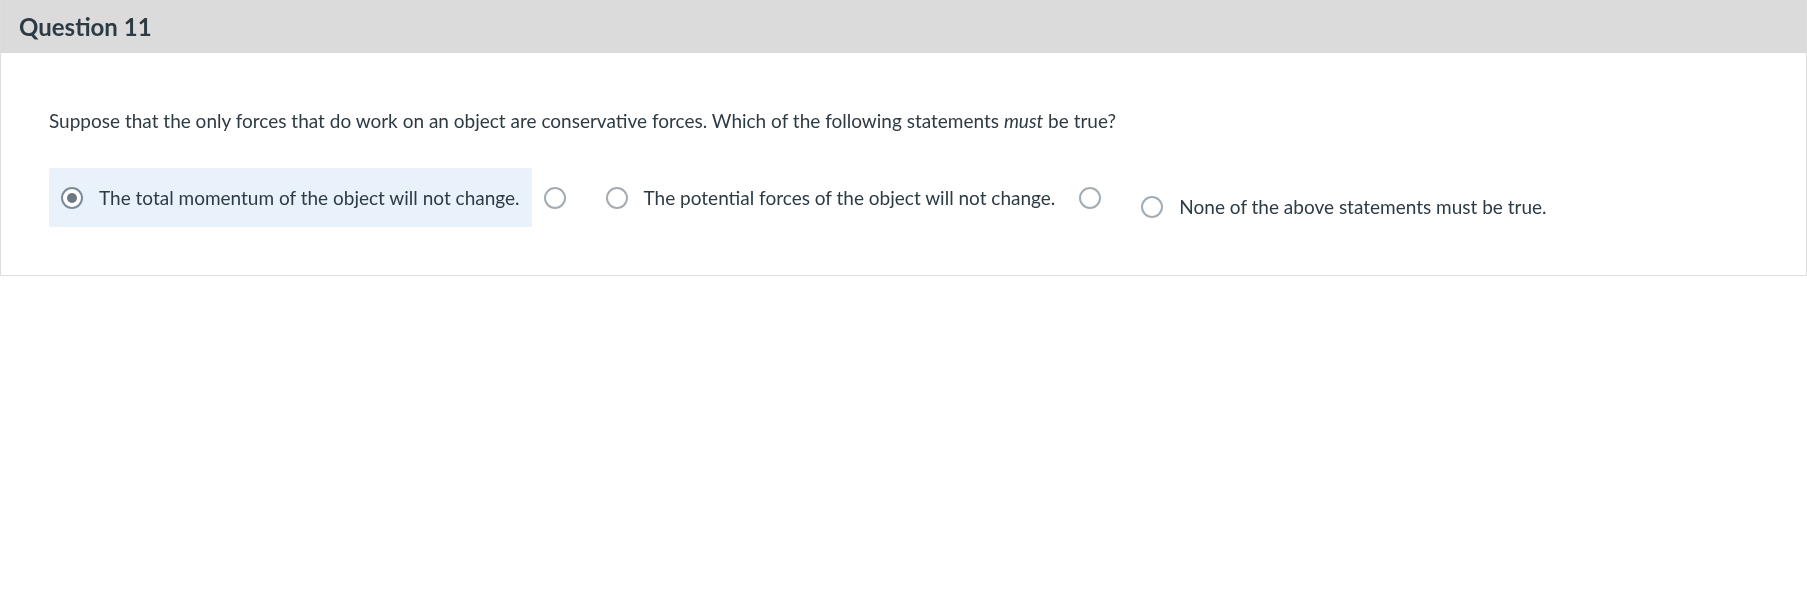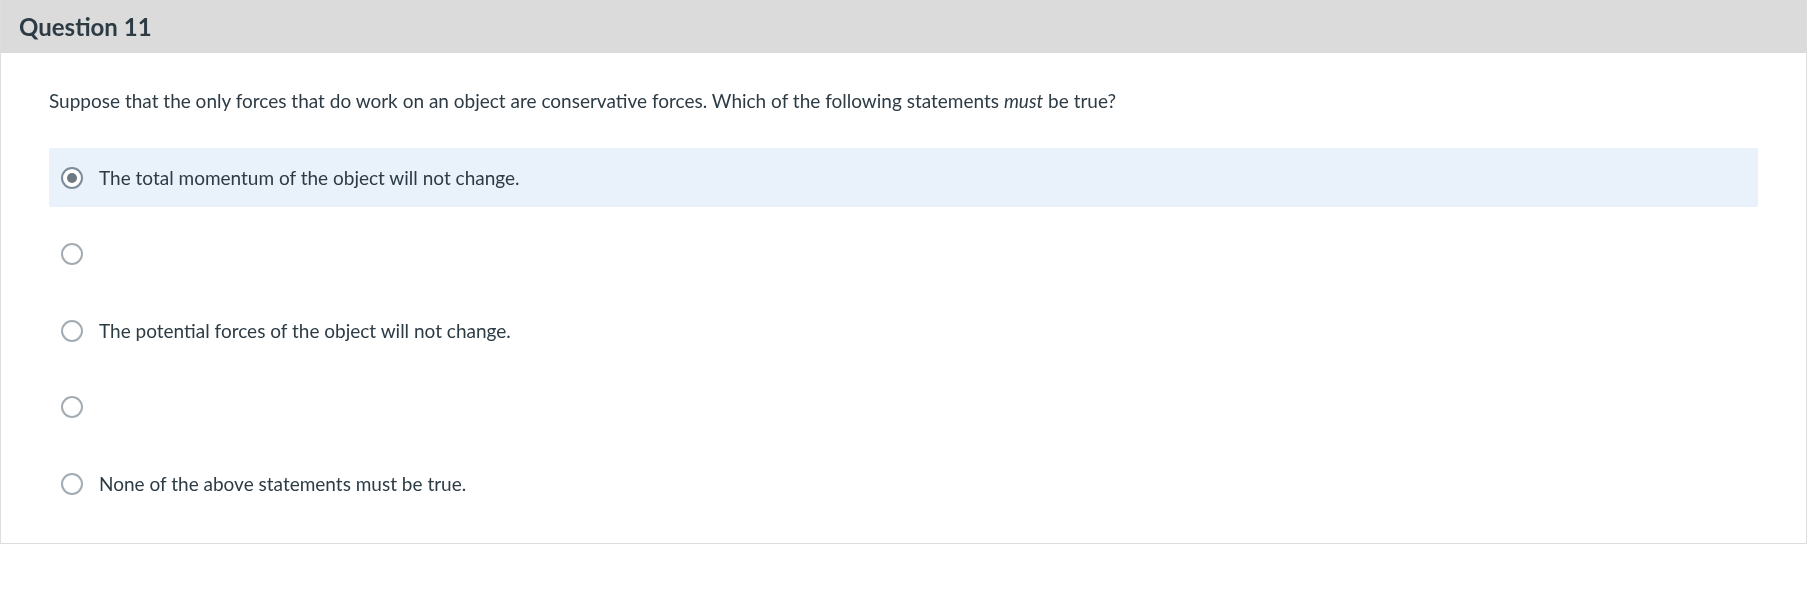--- a/index.html
+++ b/index.html
@@ -20,32 +20,33 @@
   }
   .question-header {
     background: #dbdbdb;
     padding: 12px 18px;
     font-weight: 700;
     font-size: 24px;
     color: #2d3b45;
   }
   .question-body {
     padding: 36px 48px 30px 48px;
+    margin-top: 20px;
   }
   .question-text {
     font-size: 19px;
     margin-bottom: 36px;
     color: #2d3b45;
   }
   .question-text em {
     font-style: italic;
   }
   .options {
     display: flex;
-    flex-direction: column;
+    flex-direction: row;
     gap: 0;
   }
   .option {
     display: flex;
     align-items: center;
     padding: 18px 12px;
     cursor: pointer;
     border-radius: 2px;
     margin-bottom: 18px;
   }

